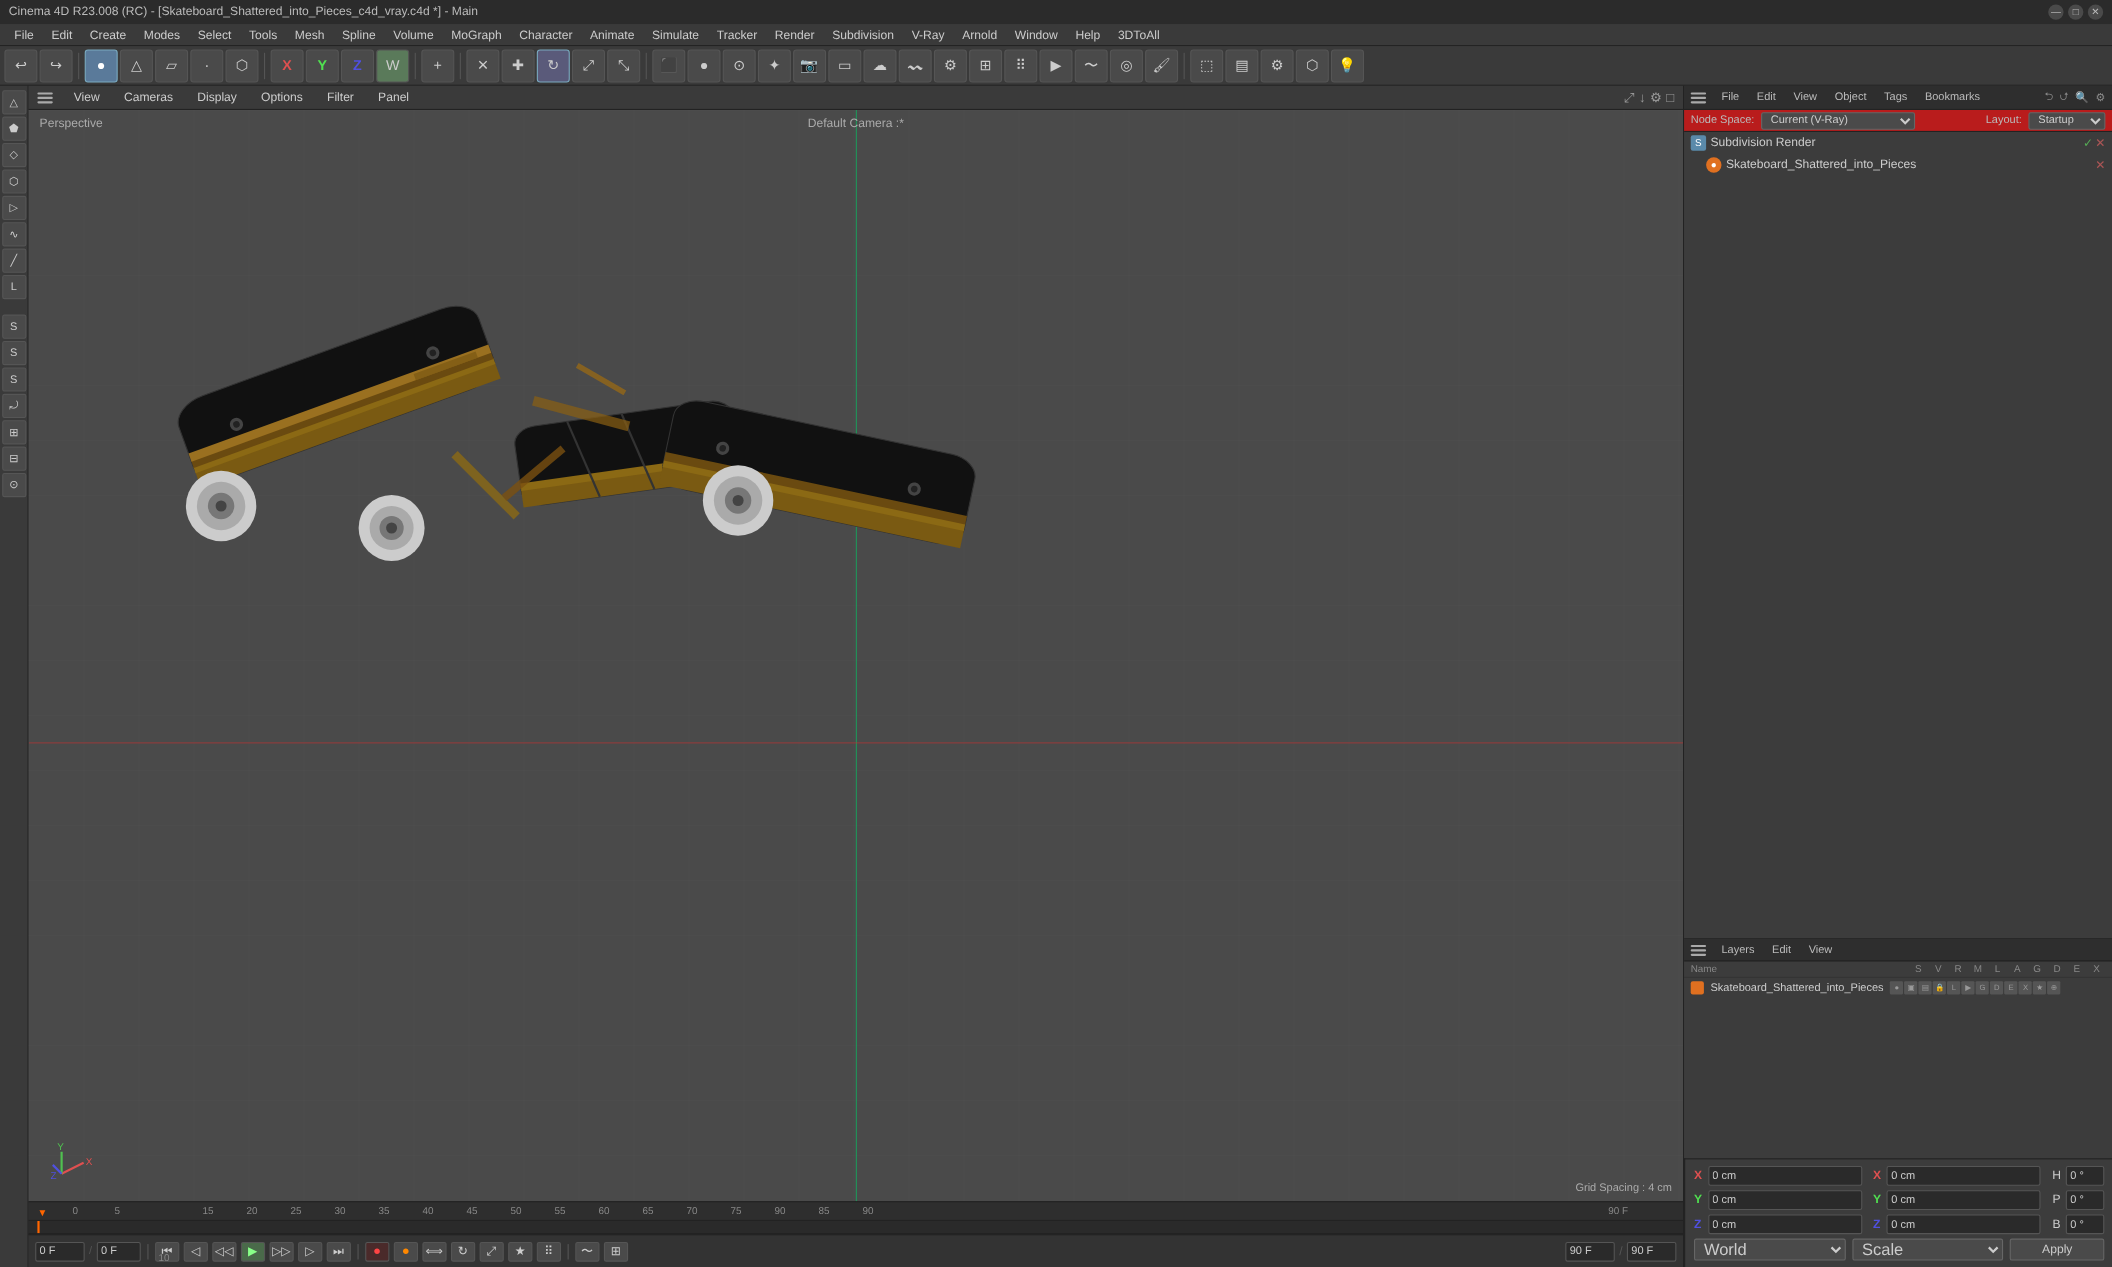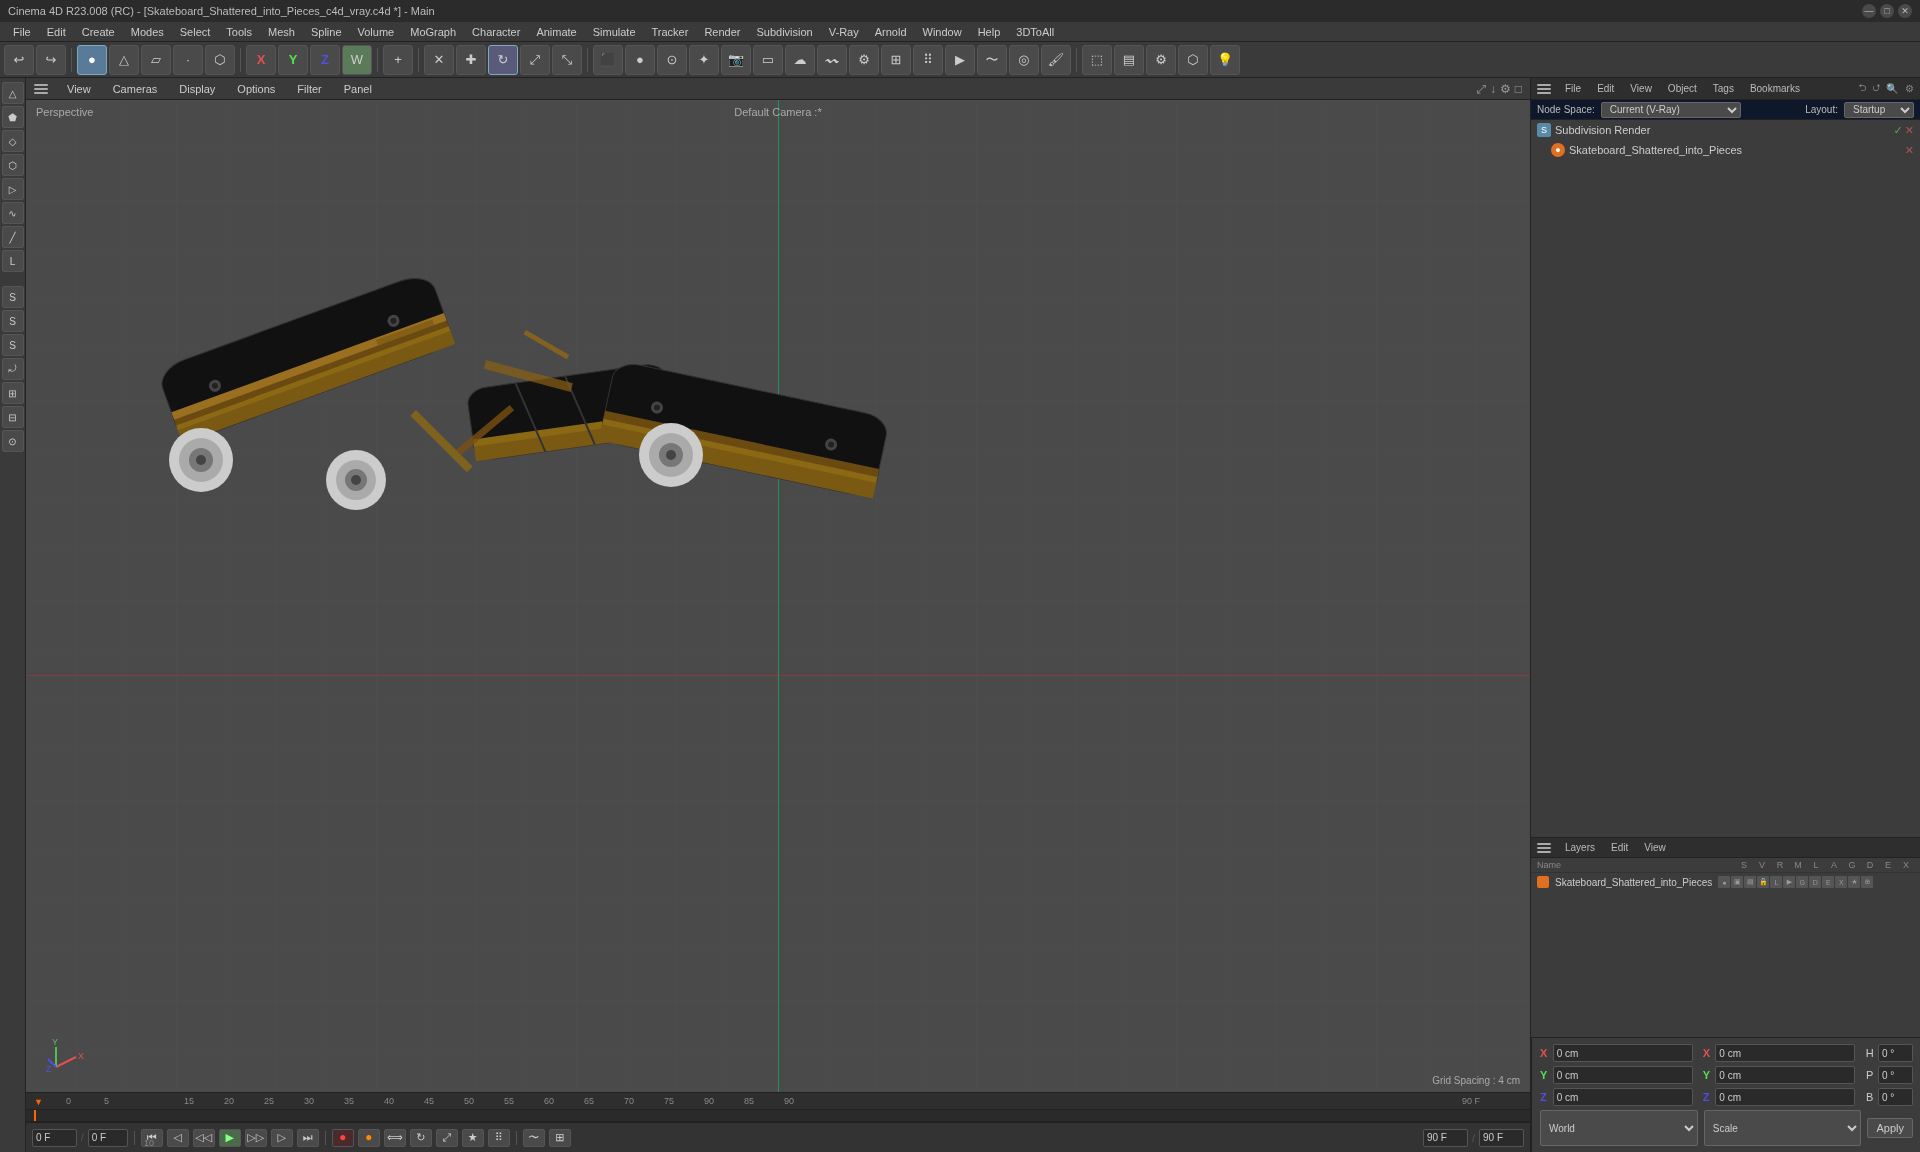--- a/index.html
+++ b/index.html
@@ -257,21 +257,21 @@
     }
     .rp-header-btn {
       padding: 2px 5px;
       font-size: 10px;
       color: #bbb;
       cursor: pointer;
     }
 
     
     #node-space-bar {
-      background: #0f172a;
+      background: #b91c1c;
       height: 20px;
       display: flex;
       align-items: center;
       padding: 0 6px;
       gap: 6px;
       font-size: 10px;
       color: #bbb;
       border-bottom: 1px solid #222;
     }
 
@@ -391,36 +391,36 @@
     }
 
     
     .coord-footer {
       display: flex;
       align-items: center;
       gap: 6px;
       margin-top: 4px;
     }
     .coord-dropdown {
-      height: 36px;
+      height: 20px;
       background: #4a4a4a;
       border: 1px solid #666;
       color: #ccc;
-      font-size: 10px;
+      font-size: 15px;
       padding: 0 4px;
       flex: 1;
       border-radius: 2px;
     }
     .coord-apply {
       height: 20px;
       background: #4a4a4a;
       border: 1px solid #666;
       color: #ccc;
       font-size: 11px;
-      padding: 0 8px;
+      padding: 0 28px;
       border-radius: 2px;
       cursor: pointer;
     }
 
     
     .hamburger {
       display: flex; flex-direction: column; gap: 2px;
       width: 14px; cursor: pointer; margin-right: 3px;
     }
     .hamburger span {

